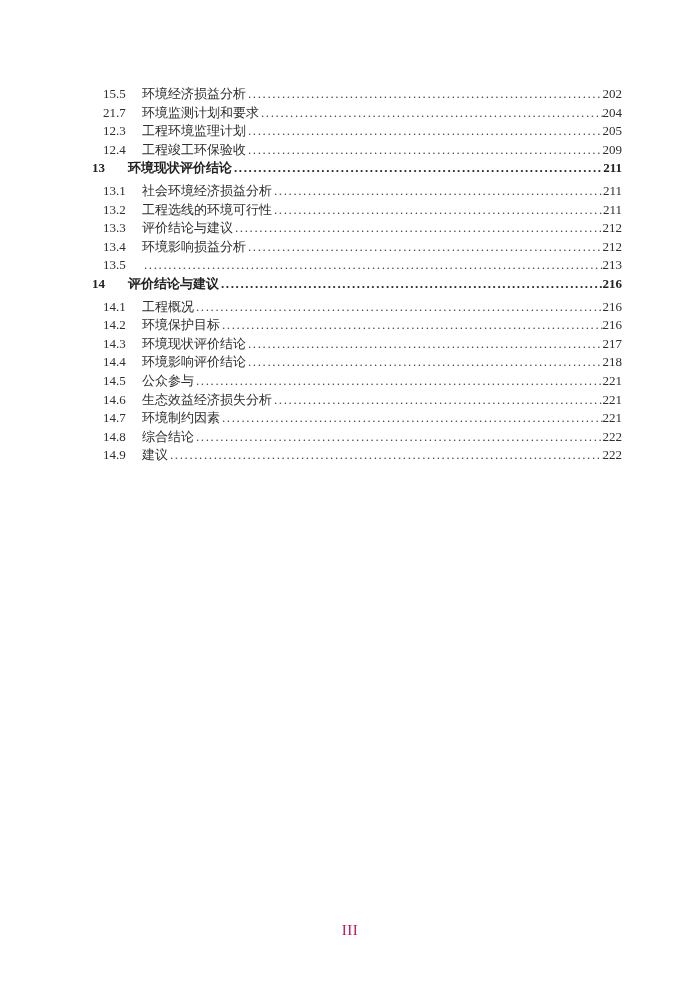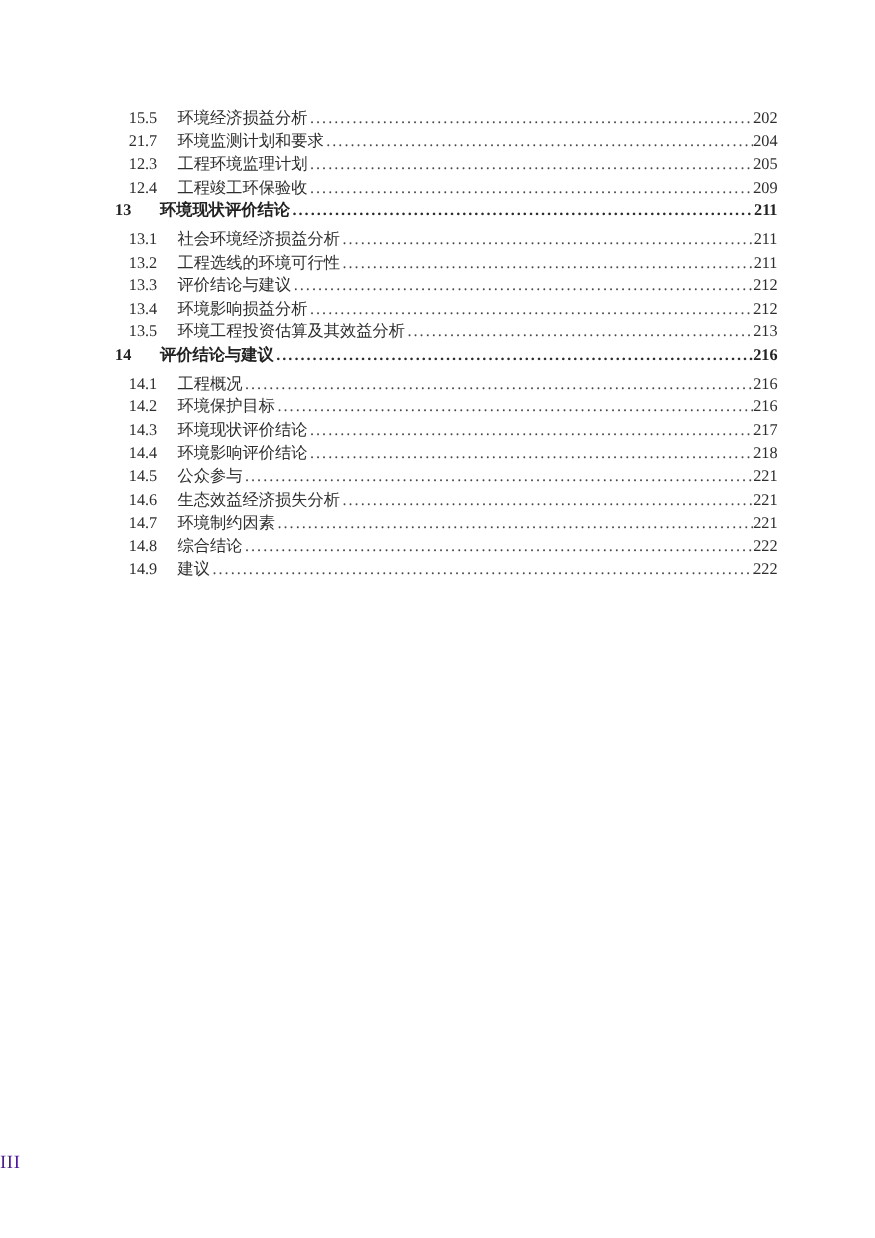--- a/index.html
+++ b/index.html
@@ -55,24 +55,25 @@
   .level1 .leader { color: #2a2a2a; }
   .pg {
     flex: none;
     text-align: center;
   }
   .footer {
     position: absolute;
     left: 0;
     top: 921px;
     width: 700px;
+    text-align: center;
     font-size: 15px;
     line-height: 18px;
     letter-spacing: 0.5px;
-    color: #4c1d95;
+    color: #be185d;
   }
 </style>
 </head>
 <body>
 
 <div class="page">
 
   <div class="toc" id="toc">
       <div class="toc-row level2">
     <span class="num">15.5</span>
@@ -123,21 +124,20 @@
     <span class="pg">212</span>
   </div>
       <div class="toc-row level2">
     <span class="num">13.4</span>
     <span class="title">环境影响损益分析</span>
     <span class="leader" aria-hidden="true">........................................................................................................................................................................................................</span>
     <span class="pg">212</span>
   </div>
       <div class="toc-row level2">
     <span class="num">13.5</span>
-    <span class="title">环境工程投资估算及其效益分析</span>
     <span class="leader" aria-hidden="true">........................................................................................................................................................................................................</span>
     <span class="pg">213</span>
   </div>
       <div class="toc-row level1">
     <span class="num">14</span>
     <span class="title">评价结论与建议</span>
     <span class="leader" aria-hidden="true">........................................................................................................................................................................................................</span>
     <span class="pg">216</span>
   </div>
       <div class="toc-row level2">

